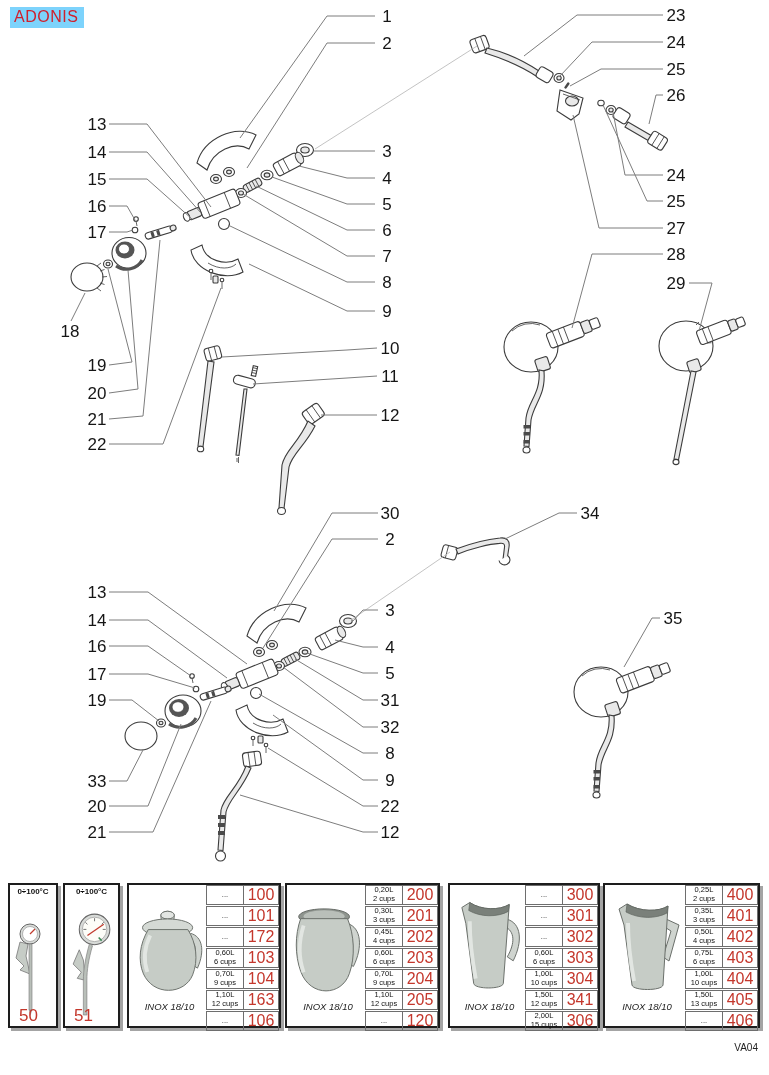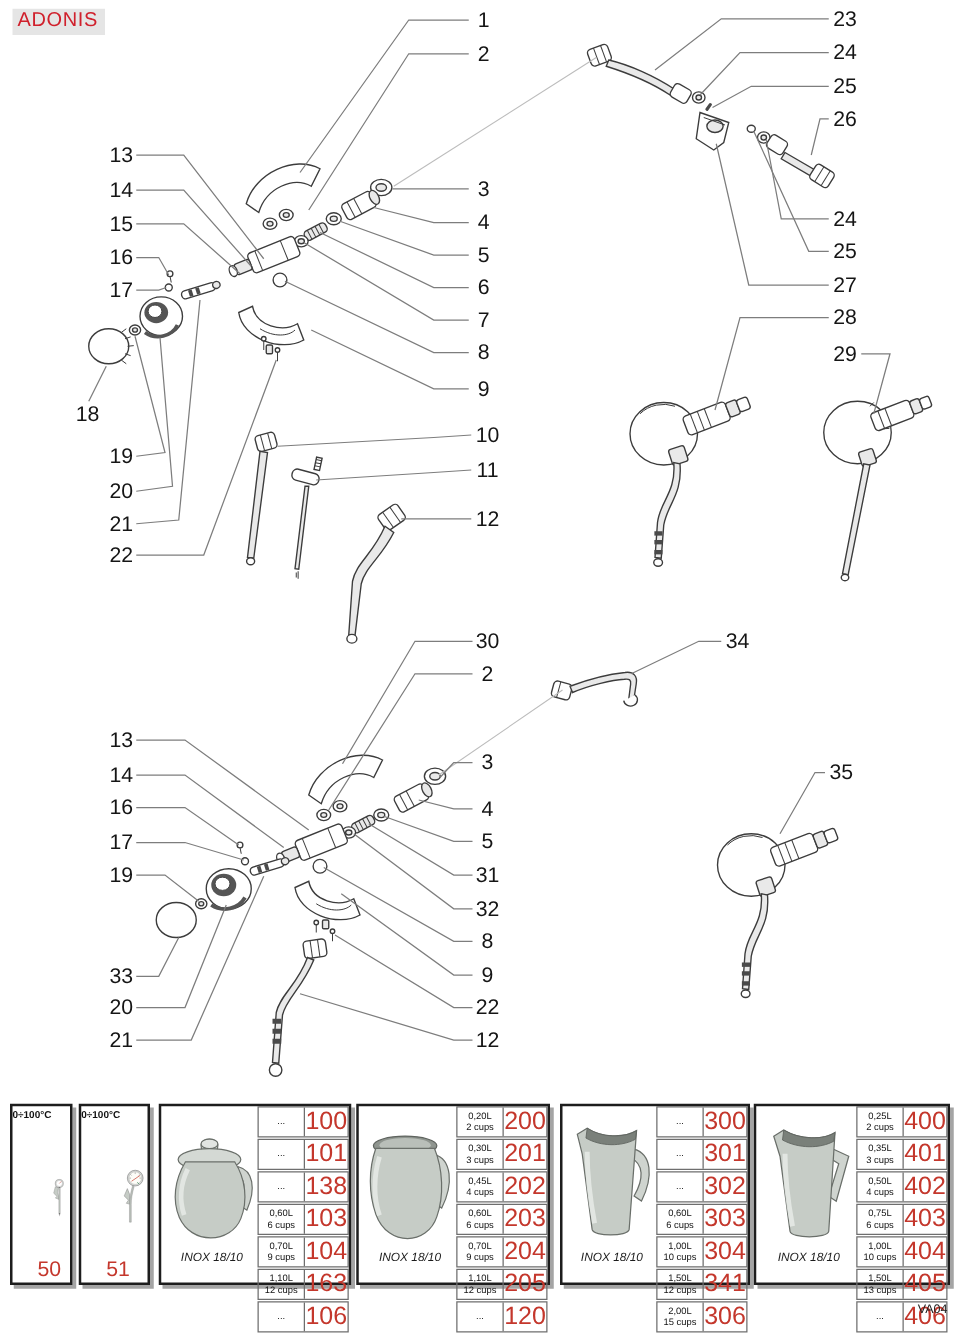--- a/index.html
+++ b/index.html
@@ -1,54 +1,54 @@
 <!DOCTYPE html>
 <html><head>
 <meta charset="utf-8">
 <style>
   html,body { margin:0; padding:0; }
   .page { position:relative; width:769px; height:1075px; background:#ffffff;
           font-family:"Liberation Sans", sans-serif; overflow:hidden; }
 
-  .brand { position:absolute; left:10px; top:7px; background:#e5e5e5; color:#d0202c;
+  .brand { position:absolute; left:10px; top:7px; background:#7dd3fc; color:#d0202c;
            font-size:16px; letter-spacing:0.5px; padding:1px 6px 2px 4px; }
 
   .pagecode { position:absolute; right:11px; top:1042px; font-size:10px; color:#222; }
 
   #dsvg { position:absolute; left:0; top:0; }
   .p  { fill:#ffffff; stroke:#3c3c3c; stroke-width:1.1; }
   .g  { fill:#e9e9e9; }
   .dk { fill:#4a4a4a; stroke:none; }
   .ln { stroke:#3c3c3c; stroke-width:0.8; fill:none; }
   .ld { stroke:#7d7d7d; stroke-width:1; fill:none; }
   .lk { stroke:#bcbcbc; stroke-width:0.9; fill:none; }
   text.callout { font:17px "Liberation Sans", sans-serif; fill:#151515;
                  text-anchor:middle; dominant-baseline:central; }
 
   .panels { position:absolute; left:0; top:883px; height:145px; width:769px; }
   .panel { position:absolute; top:0; height:145px; background:#fff;
            border:2px solid #1d1d1d; box-sizing:border-box;
            box-shadow:3px 3px 0 rgba(90,90,90,0.55); }
-  .thermo { display:flex; flex-direction:row; }
+  .thermo { display:flex; flex-direction:column; }
   .trange { text-align:center; font-size:8px; font-weight:bold; color:#111; margin-top:2px; }
   .thermo svg { flex:1; width:100%; }
-  .tcode { position:absolute; left:20px; bottom:0px; font-size:17px; color:#c4372c; }
+  .tcode { position:absolute; left:9px; bottom:0px; font-size:17px; color:#c4372c; }
 
   .pimg { position:absolute; left:0; top:0; bottom:0;font-style:italic; }
   .pimg svg { position:absolute; left:0; top:4px; }
   .pmat { position:absolute; left:0; right:0; bottom:14px; text-align:center;
           font-size:9.5px; color:#1c1c1c; }
   .ptable { position:absolute; right:0; top:0; bottom:0; width:73px;
             display:flex; flex-direction:column; gap:1px; }
   .prow { flex:1; display:flex; border:1px solid #6e6e6e; box-sizing:border-box; }
   .pcap { width:36px; border-right:1px solid #6e6e6e; display:flex; flex-direction:column;
           align-items:center; justify-content:center; font-size:7.5px; line-height:1.15;
           color:#111; text-align:center; }
   .pcode { flex:1; display:flex; align-items:center; justify-content:center;
-           font-size:20px; color:#c4372c; }
+           font-size:16px; color:#c4372c; }
 </style>
 </head>
 <body>
 
 <div class="page">
 
   <div class="brand">ADONIS</div>
 
   <svg id="dsvg" width="769" height="880" viewBox="0 0 769 880">
 
@@ -457,21 +457,21 @@
           <div class="prow">
             <div class="pcap">...</div>
             <div class="pcode">100</div>
           </div>
           <div class="prow">
             <div class="pcap">...</div>
             <div class="pcode">101</div>
           </div>
           <div class="prow">
             <div class="pcap">...</div>
-            <div class="pcode">138</div>
+            <div class="pcode">172</div>
           </div>
           <div class="prow">
             <div class="pcap">
               <div>0,60L</div>
               <div>6 cups</div>
             </div>
             <div class="pcode">103</div>
           </div>
           <div class="prow">
             <div class="pcap">

